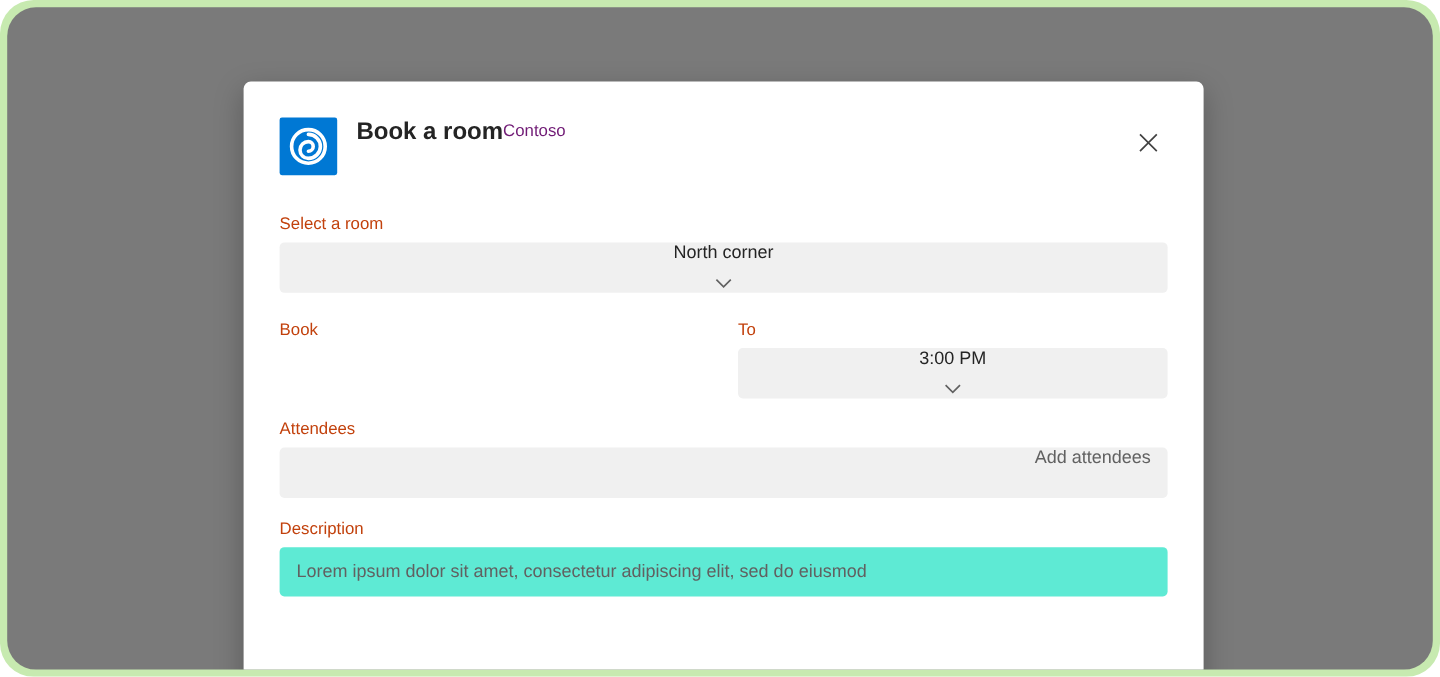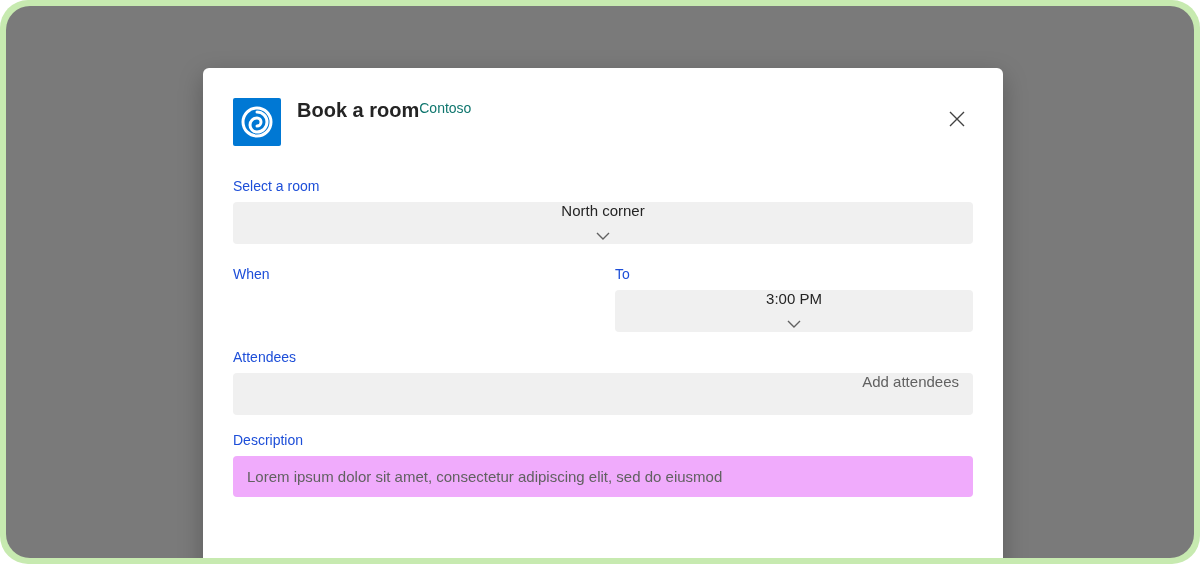--- a/index.html
+++ b/index.html
@@ -58,39 +58,39 @@
   .app-icon svg { width: 34px; height: 34px; }
   .title-block { display: flex; flex-direction: row; }
   .dialog-title {
     font-size: 20px;
     font-weight: 700;
     color: #242424;
     line-height: 1.2;
   }
   .dialog-subtitle {
     font-size: 14px;
-    color: #0f766e;
+    color: #701a75;
     margin-top: 2px;
   }
   .close-btn {
     background: none;
     border: none;
     width: 32px;
     height: 32px;
     cursor: pointer;
     display: flex;
     align-items: center;
     justify-content: center;
     color: #424242;
     margin-top: 6px;
   }
   .close-btn svg { width: 20px; height: 20px; }
   .field-label {
     font-size: 14px;
-    color: #1d4ed8;
+    color: #c2410c;
     margin-bottom: 8px;
     display: block;
   }
   .select-control,
   .text-control,
   .date-control {
     width: 100%;
     height: 42px;
     background: #f0f0f0;
     border: none;
@@ -112,21 +112,21 @@
   .cal-icon svg { width: 20px; height: 20px; display:block;}
   .row-3 {
     display: flex;
     gap: 24px;
     margin-top: 22px;
   }
   .row-3 .col { flex: 1; display: flex; flex-direction: column; }
   .mt { margin-top: 17px; }
   .description-box {
     width: 100%;
-    background: #f0abfc;
+    background: #5eead4;
     border: none;
     border-radius: 4px;
     padding: 10px 14px;
     font-size: 15px;
     color: #616161;
     line-height: 1.4;
   }
 </style>
 </head>
 <body>
@@ -164,21 +164,21 @@
           <span class="chevron-icon">
             <svg viewBox="0 0 16 16" stroke="currentColor" stroke-width="1.4" fill="none">
                 <path d="M2 5 L8 11 L14 5"></path>
               </svg>
           </span>
         </div>
       </div>
 
       <div class="row-3">
         <div class="col">
-          <label class="field-label">When</label>
+          <label class="field-label">Book</label>
         </div>
         <div class="col">
           <label class="field-label">To</label>
           <div class="select-control">
             <span>3:00 PM</span>
             <span class="chevron-icon">
               <svg viewBox="0 0 16 16" stroke="currentColor" stroke-width="1.4" fill="none">
                   <path d="M2 5 L8 11 L14 5"></path>
                 </svg>
             </span>

